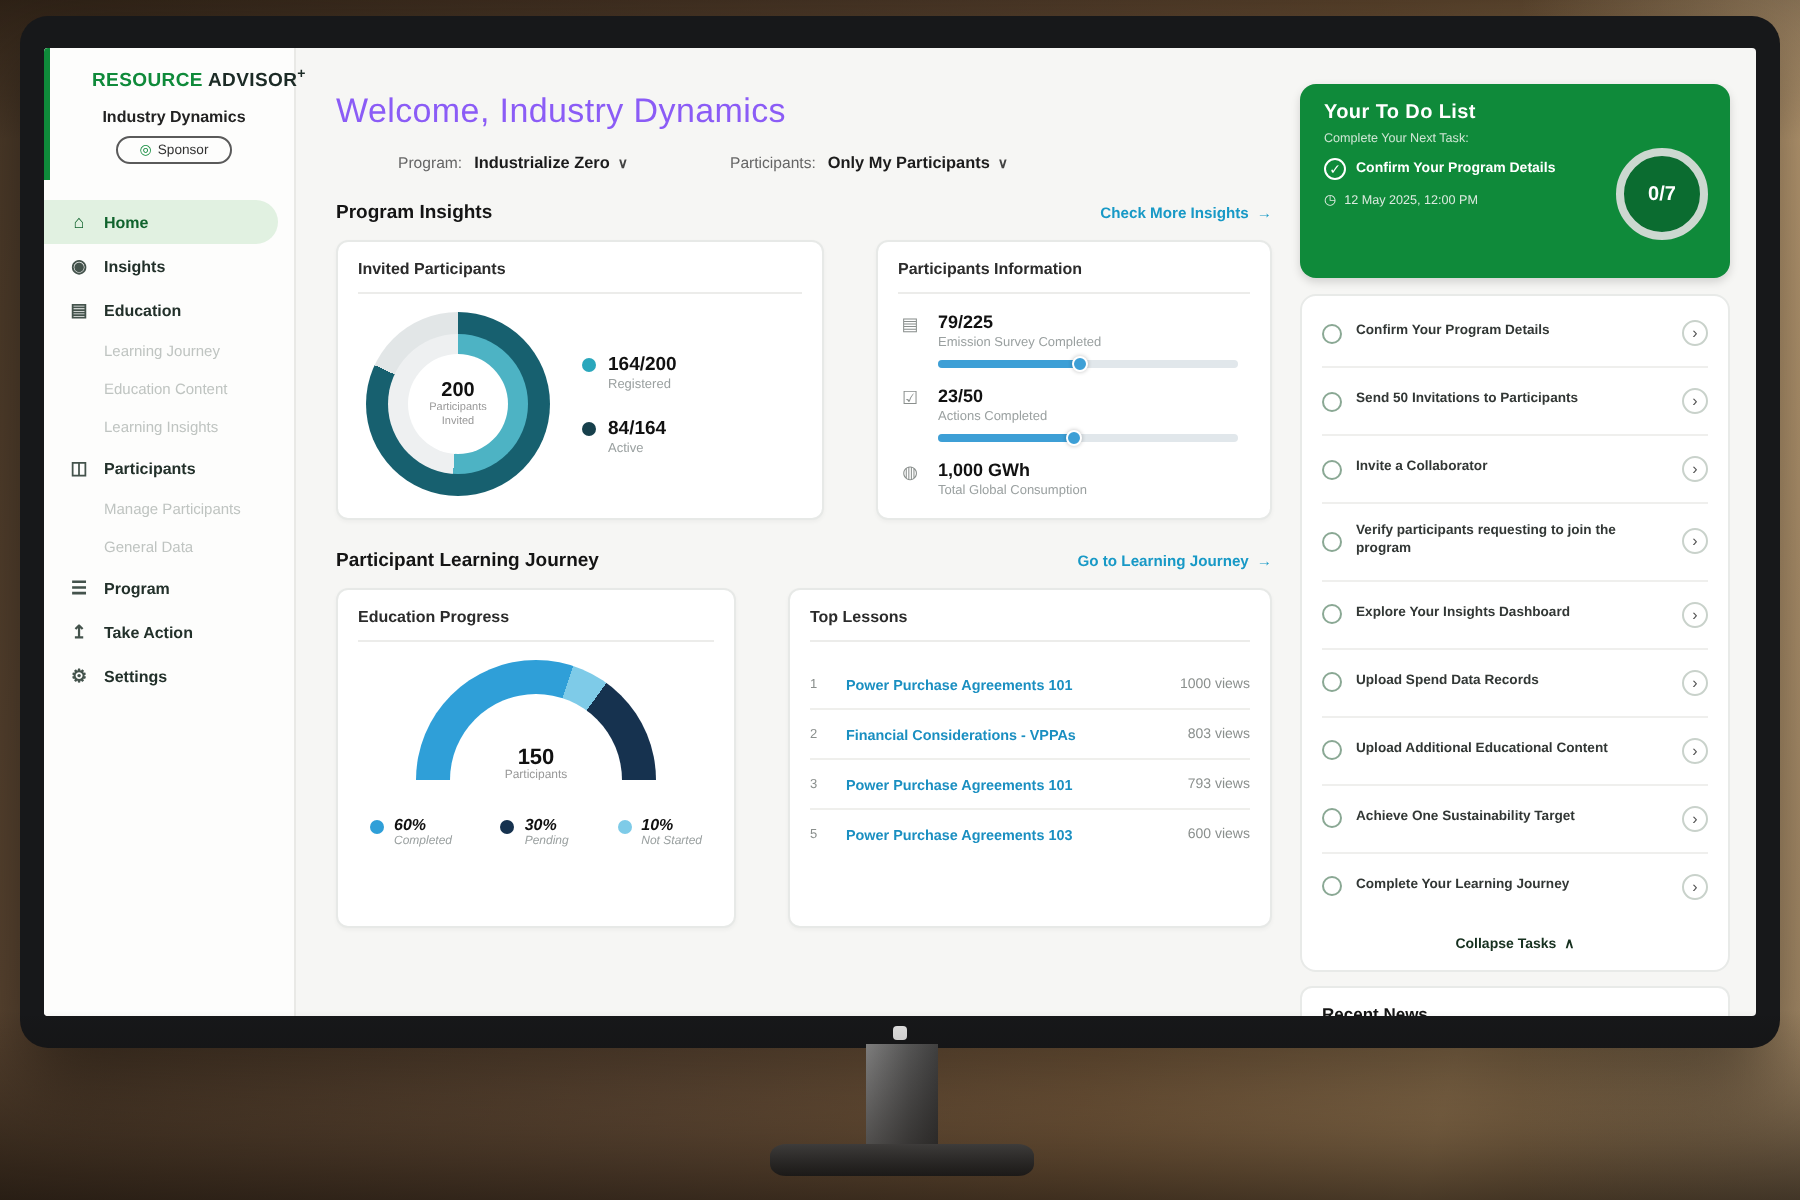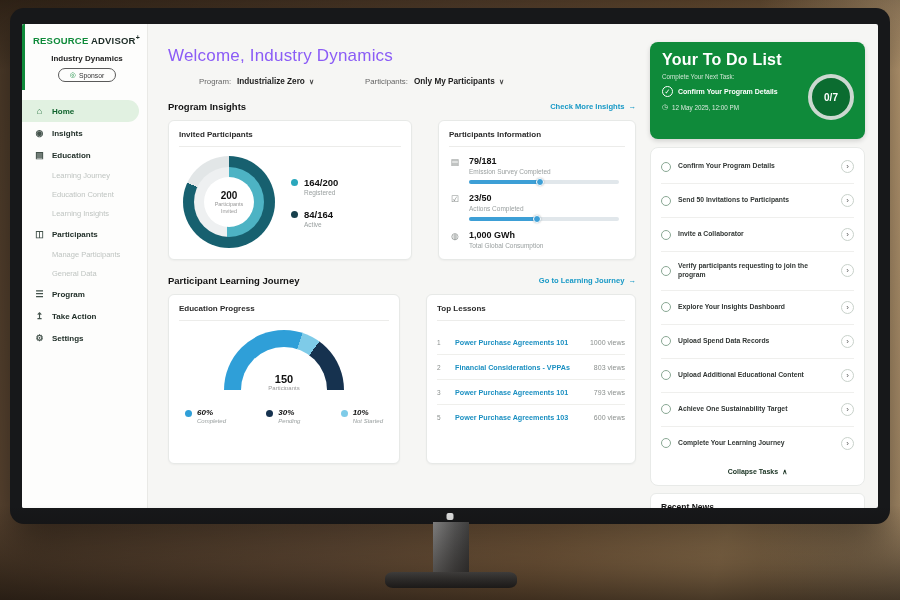--- a/index.html
+++ b/index.html
@@ -26,21 +26,21 @@
     background:linear-gradient(#6a6a6a,#333); border-radius:8px / 6px; }
 
   .screen { position:absolute; left:12px; top:16px; width:856px; height:484px;
     background:#f6f6f4; overflow:hidden; border-radius:2px; }
 
   
   .sidebar { position:absolute; left:0; top:0; width:126px; height:100%;
     background:#fdfdfc; border-right:1px solid #e9e9e6; }
   .sidebar-top { border-left:3px solid #0f8a3a; padding:10px 6px 8px 8px; }
   .brand { font-size:9.5px; font-weight:bold; letter-spacing:.2px; white-space:nowrap; }
-  .brand-green { color:#0f8a3a; }
+  .brand-green { color:#0f8a3a;margin-left:13px; }
   .brand-dark { color:#1c2b26; }
   .brand-dark sup { font-size:7px; }
   .org { margin-top:8px; text-align:center; font-size:8px; font-weight:bold; color:#222; }
   .sponsor-pill { margin:5px auto 0; width:58px; display:flex; align-items:center; justify-content:center;
     gap:3px; border:1px solid #5a5a5a; border-radius:9px; padding:2px 4px; font-size:6.8px; color:#333; cursor:pointer; }
   .sp-ic { font-size:7px; color:#0f8a3a; }
   .nav { margin-top:10px; }
   .nav-item { display:flex; align-items:center; gap:7px; padding:6px 8px 6px 12px;
     font-size:8px; font-weight:bold; color:#22302a; cursor:pointer; }
   .nav-item .nav-ic { font-size:9px; width:11px; text-align:center; color:#44534c; }
@@ -89,21 +89,21 @@
   .info-row { display:flex; gap:8px; margin-bottom:9px; }
   .info-ic { font-size:9px; color:#8a8f8d; width:12px; text-align:center; margin-top:1px; }
   .iv { font-size:9px; font-weight:bold; color:#111; }
   .il { font-size:6.5px; color:#9aa0a0; margin:2px 0 5px; }
   .bar { width:150px; height:4px; background:#e1e7eb; border-radius:2px; }
   .fill { position:relative; height:4px; background:#3d9fd6; border-radius:2px; }
   .thumb { position:absolute; right:-3px; top:-2px; width:8px; height:8px; border-radius:50%;
     background:#3d9fd6; border:1.5px solid #fff; box-shadow:0 0 2px rgba(0,0,0,.25); }
 
   
-  .card-edu { width:232px; height:170px; }
+  .card-edu { width:200px; height:170px; }
   .gauge { position:relative; width:120px; height:60px; margin:8px auto 0; overflow:hidden; }
   .gauge-circle { position:absolute; left:0; top:0; width:120px; height:120px; border-radius:50%;
     background:conic-gradient(from 270deg,#2f9fd8 0deg 108deg,#7ecbe8 108deg 126deg,#16324f 126deg 180deg,rgba(0,0,0,0) 180deg 360deg); }
   .gauge-hole { position:absolute; left:17px; top:17px; width:86px; height:86px; border-radius:50%; background:#fff; }
   .gauge-center { position:absolute; bottom:-1px; left:0; right:0; text-align:center; }
   .gc-num { font-size:11px; font-weight:bold; color:#111; }
   .gc-label { font-size:6px; color:#999; }
   .edu-legend { display:flex; justify-content:space-between; margin-top:18px; padding:0 6px;font-style:italic; }
   .el-item { display:flex; gap:5px; }
   .el-col .ev { font-size:8px; font-weight:bold; color:#111; }
@@ -114,21 +114,21 @@
   .lesson-row { display:flex; align-items:center; height:25px; border-bottom:1px solid #efefec; gap:8px; }
   .lesson-row:last-child { border-bottom:none; }
   .l-rank { font-size:6.5px; color:#8a8f8d; width:10px; }
   .l-title { flex:1; font-size:7.2px; font-weight:bold; color:#1a8fc1; cursor:pointer; }
   .l-views { font-size:7px; color:#8a8f8d; }
 
   
   .todo-panel { position:absolute; left:628px; top:18px; width:215px; }
   .todo-green { position:relative; height:97px; background:#0f8a3a; border-radius:8px;
     padding:9px 12px; box-shadow:0 2px 5px rgba(0,0,0,.15); }
-  .tg-title { font-size:16px; font-weight:bold; color:#fff; letter-spacing:.2px; }
+  .tg-title { font-size:10px; font-weight:bold; color:#fff; letter-spacing:.2px; }
   .tg-sub { font-size:6.3px; color:#cfe6d4; margin-top:4px; }
   .tg-task { display:flex; align-items:center; gap:5px; margin-top:6px; width:140px; }
   .tg-check { width:11px; height:11px; border:1px solid #fff; border-radius:50%; color:#fff;
     font-size:7px; display:flex; align-items:center; justify-content:center; flex-shrink:0; }
   .tg-task-label { font-size:7px; font-weight:bold; color:#fff; }
   .tg-due { display:flex; align-items:center; gap:4px; margin-top:6px; }
   .tg-clock { font-size:7px; color:#dcead f; color:#dceadf; }
   .tg-due-label { font-size:6.3px; color:#dceadf; }
   .tg-counter { position:absolute; right:11px; top:32px; width:46px; height:46px; border-radius:50%;
     background:#0b6c30; border:4px solid #ccd8d0; color:#fff; font-size:10px; font-weight:bold;
@@ -250,21 +250,21 @@
                 </div>
               </div>
             </div>
           </div>
 
           <div class="card card-info">
             <div class="card-title">Participants Information</div>
             <div class="info-row">
               <span class="info-ic">▤</span>
               <div>
-                <div class="iv">79/181</div>
+                <div class="iv">79/225</div>
                 <div class="il">Emission Survey Completed</div>
                 <div class="bar">
                     <div class="fill" style="width: 48%;">
                       <span class="thumb"></span>
                     </div>
                   </div>
               </div>
             </div>
             <div class="info-row">
               <span class="info-ic">☑</span>

